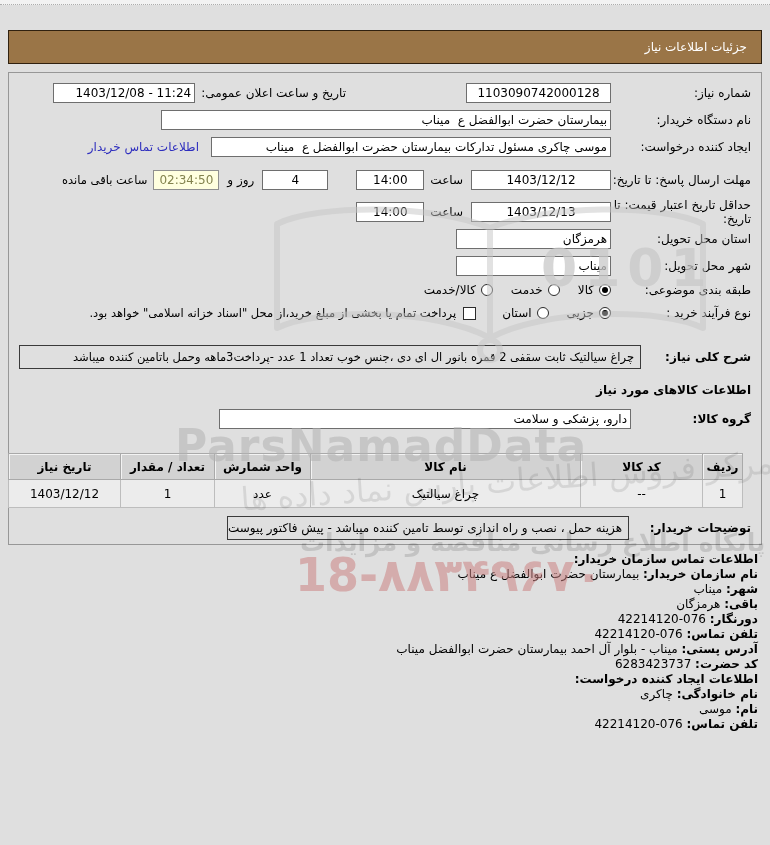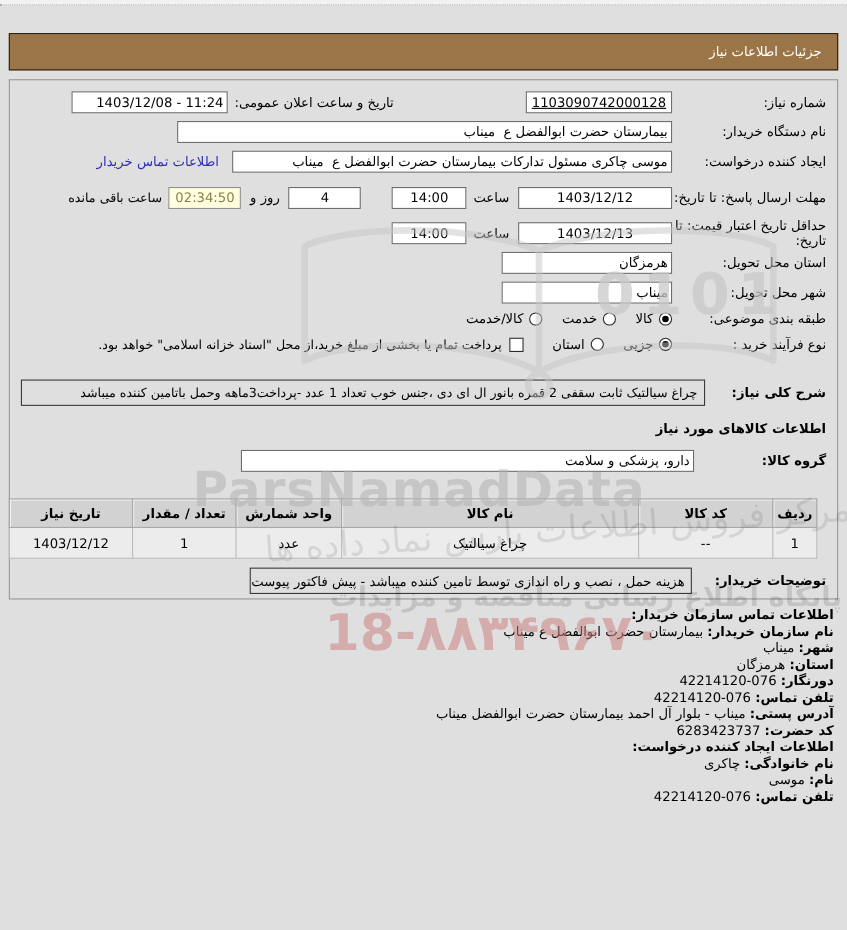--- a/index.html
+++ b/index.html
@@ -64,21 +64,21 @@
 <div class="topline"></div>
 
 <div class="titlebar">
   <span>جزئیات اطلاعات نیاز</span>
 </div>
 
 <div class="panel">
 
   <div class="row" style="top:10px">
     <span class="lbl">شماره نیاز:</span>
-    <input class="tbox num" style="width: 133px; text-decoration: underline;" readonly="" value="1103090742000128">
+    <input class="tbox num" style="width: 145px;" readonly="" value="1103090742000128">
     <span style="margin-right:120px">تاریخ و ساعت اعلان عمومی:</span>
     <input class="tbox num" style="width: 142px; margin-right: 6px; text-align: right;" readonly="" value="1403/12/08 - 11:24">
   </div>
 
   <div class="row" style="top:37px">
     <span class="lbl">نام دستگاه خریدار:</span>
     <input class="tbox rtltext" style="width: 450px;" readonly="" value="بیمارستان حضرت ابوالفضل ع  میناب">
   </div>
 
   <div class="row" style="top:64px">
@@ -191,21 +191,21 @@
   <div class="b">اطلاعات تماس سازمان خریدار:</div>
   <div>
     <span class="b">نام سازمان خریدار:</span>
     <span>بیمارستان حضرت ابوالفضل ع میناب</span>
   </div>
   <div>
     <span class="b">شهر:</span>
     <span>میناب</span>
   </div>
   <div>
-    <span class="b">استان:</span>
+    <span class="b">باقی:</span>
     <span>هرمزگان</span>
   </div>
   <div>
     <span class="b">دورنگار:</span>
     <span class="ltrspan">42214120-076</span>
   </div>
   <div>
     <span class="b">تلفن تماس:</span>
     <span class="ltrspan">42214120-076</span>
   </div>

